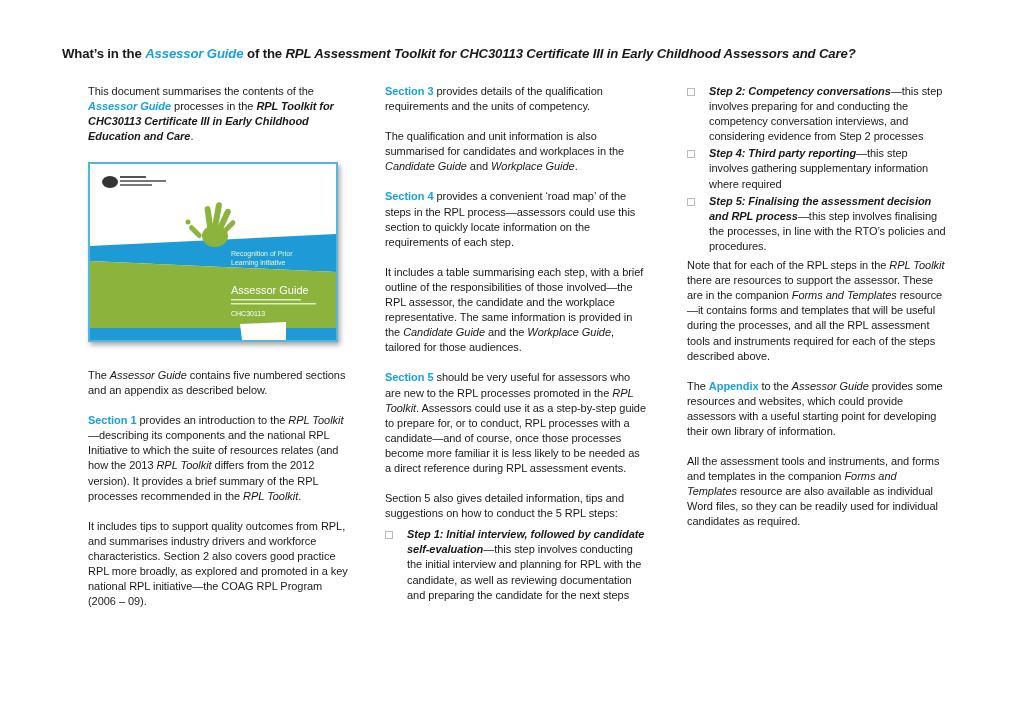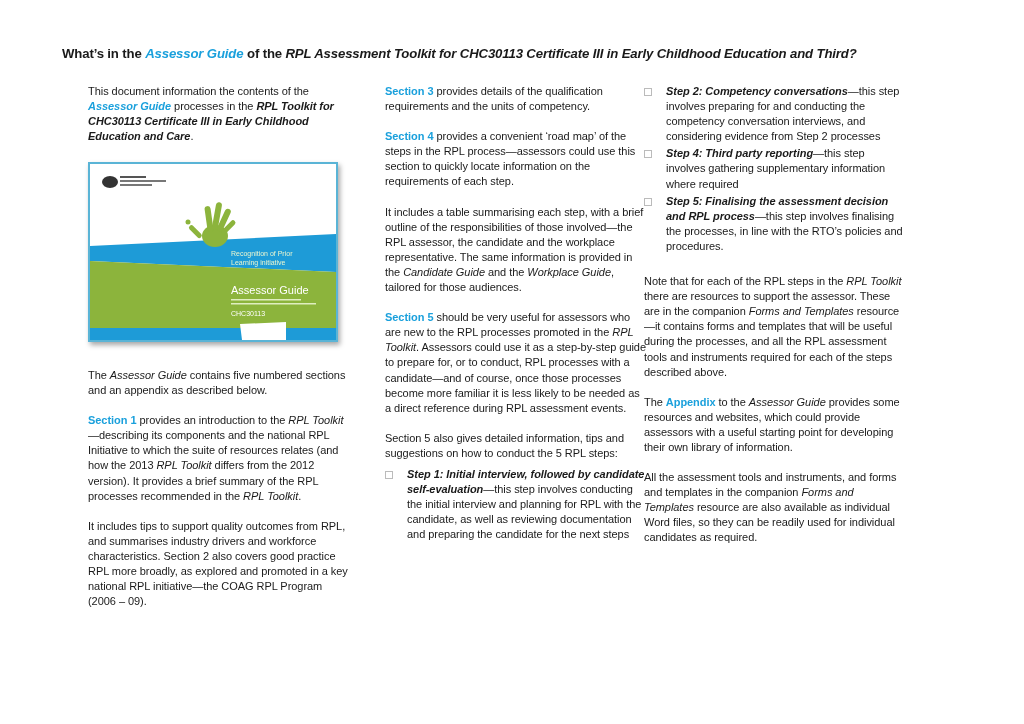--- a/index.html
+++ b/index.html
@@ -21,21 +21,21 @@
     .blue { color: #1aa0dc; }
     .col {
       position: absolute;
       top: 84px;
       font-size: 11px;
       line-height: 15.1px;
       letter-spacing: -0.05px;
     }
     .col1 { left: 88px; width: 262px; }
     .col2 { left: 385px; width: 262px; }
-    .col3 { left: 644px; width: 260px; }
+    .col3 { left: 687px; width: 260px; }
     p { margin-bottom: 15px; }
     .sec { color: #1aa0dc; font-weight: bold; }
     em { font-style: italic; }
     .bi { font-weight: bold; font-style: italic; }
     .steps { list-style: none; }
     .steps li {
       position: relative;
       padding-left: 22px;
       margin-bottom: 2px;
     }
@@ -54,26 +54,26 @@
       box-shadow: 2px 3px 5px rgba(0,0,0,0.35);
       overflow: hidden;
       background: #ffffff;
     }
     .cover svg { display: block; }
   </style>
 </head>
 <body>
 
 <div class="title">
-  <span>What’s in the </span><span class="blue" style="font-style:italic;">Assessor Guide</span><span> of the </span><i>RPL Assessment Toolkit for CHC30113 Certificate III in Early Childhood Education and Third?</i>
+  <span>What’s in the </span><span class="blue" style="font-style:italic;">Assessor Guide</span><span> of the </span><i>RPL Assessment Toolkit for CHC30113 Certificate III in Early Childhood Assessors and Care?</i>
 </div>
 
 <div class="col col1">
   <p>
-    <span>This document information the contents of the </span><em class="blue" style="font-weight:bold;">Assessor Guide</em><span> processes in the </span><span class="bi">RPL Toolkit for CHC30113 Certificate III in Early Childhood Education and Care</span><span>.</span>
+    <span>This document summarises the contents of the </span><em class="blue" style="font-weight:bold;">Assessor Guide</em><span> processes in the </span><span class="bi">RPL Toolkit for CHC30113 Certificate III in Early Childhood Education and Care</span><span>.</span>
   </p>
 </div>
 
 <div class="cover">
   <svg width="246" height="176" viewBox="0 0 246 176" xmlns="http://www.w3.org/2000/svg">
     <rect x="0" y="0" width="246" height="176" fill="#ffffff"></rect>
 
     <g>
       <ellipse cx="20" cy="18" rx="8" ry="6" fill="#333"></ellipse>
       <rect x="30" y="12" width="26" height="2" fill="#555"></rect>
@@ -115,20 +115,23 @@
     <span class="sec">Section 1</span><span> provides an introduction to the </span><em>RPL Toolkit</em><span>—describing its components and the national RPL Initiative to which the suite of resources relates (and how the 2013 </span><em>RPL Toolkit</em><span> differs from the 2012 version). It provides a brief summary of the RPL processes recommended in the </span><em>RPL Toolkit</em><span>.</span>
   </p>
   <p>It includes tips to support quality outcomes from RPL, and summarises industry drivers and workforce characteristics. Section 2 also covers good practice RPL more broadly, as explored and promoted in a key national RPL initiative—the COAG RPL Program (2006 – 09).</p>
 </div>
 
 <div class="col col2">
   <p>
     <span class="sec">Section 3</span><span> provides details of the qualification requirements and the units of competency.</span>
   </p>
   <p>
+    <span>The qualification and unit information is also summarised for candidates and workplaces in the </span><em>Candidate Guide</em><span> and </span><em>Workplace Guide</em><span>.</span>
+  </p>
+  <p>
     <span class="sec">Section 4</span><span> provides a convenient ‘road map’ of the steps in the RPL process—assessors could use this section to quickly locate information on the requirements of each step.</span>
   </p>
   <p>
     <span>It includes a table summarising each step, with a brief outline of the responsibilities of those involved—the RPL assessor, the candidate and the workplace representative. The same information is provided in the </span><em>Candidate Guide</em><span> and the </span><em>Workplace Guide</em><span>, tailored for those audiences.</span>
   </p>
   <p>
     <span class="sec">Section 5</span><span> should be very useful for assessors who are new to the RPL processes promoted in the </span><em>RPL Toolkit</em><span>. Assessors could use it as a step-by-step guide to prepare for, or to conduct, RPL processes with a candidate—and of course, once those processes become more familiar it is less likely to be needed as a direct reference during RPL assessment events.</span>
   </p>
   <p style="margin-bottom:6px;">Section 5 also gives detailed information, tips and suggestions on how to conduct the 5 RPL steps:</p>
   <ul class="steps">
@@ -142,21 +145,21 @@
 <div class="col col3">
   <ul class="steps">
     <li>
       <span class="box"></span>
       <span class="bi">Step 2: Competency conversations</span><span>—this step involves preparing for and conducting the competency conversation interviews, and considering evidence from Step 2 processes</span>
     </li>
     <li>
       <span class="box"></span>
       <span class="bi">Step 4: Third party reporting</span><span>—this step involves gathering supplementary information where required</span>
     </li>
-    <li style="margin-bottom:20px;">
+    <li style="margin-bottom:4px;">
       <span class="box"></span>
       <span class="bi">Step 5: Finalising the assessment decision and RPL process</span><span>—this step involves finalising the processes, in line with the RTO’s policies and procedures.</span>
     </li>
   </ul>
   <p>
     <span>Note that for each of the RPL steps in the </span><em>RPL Toolkit</em><span> there are resources to support the assessor. These are in the companion </span><em>Forms and Templates</em><span> resource—it contains forms and templates that will be useful during the processes, and all the RPL assessment tools and instruments required for each of the steps described above.</span>
   </p>
   <p>
     <span>The </span><span class="sec">Appendix</span><span> to the </span><em>Assessor Guide</em><span> provides some resources and websites, which could provide assessors with a useful starting point for developing their own library of information.</span>
   </p>

